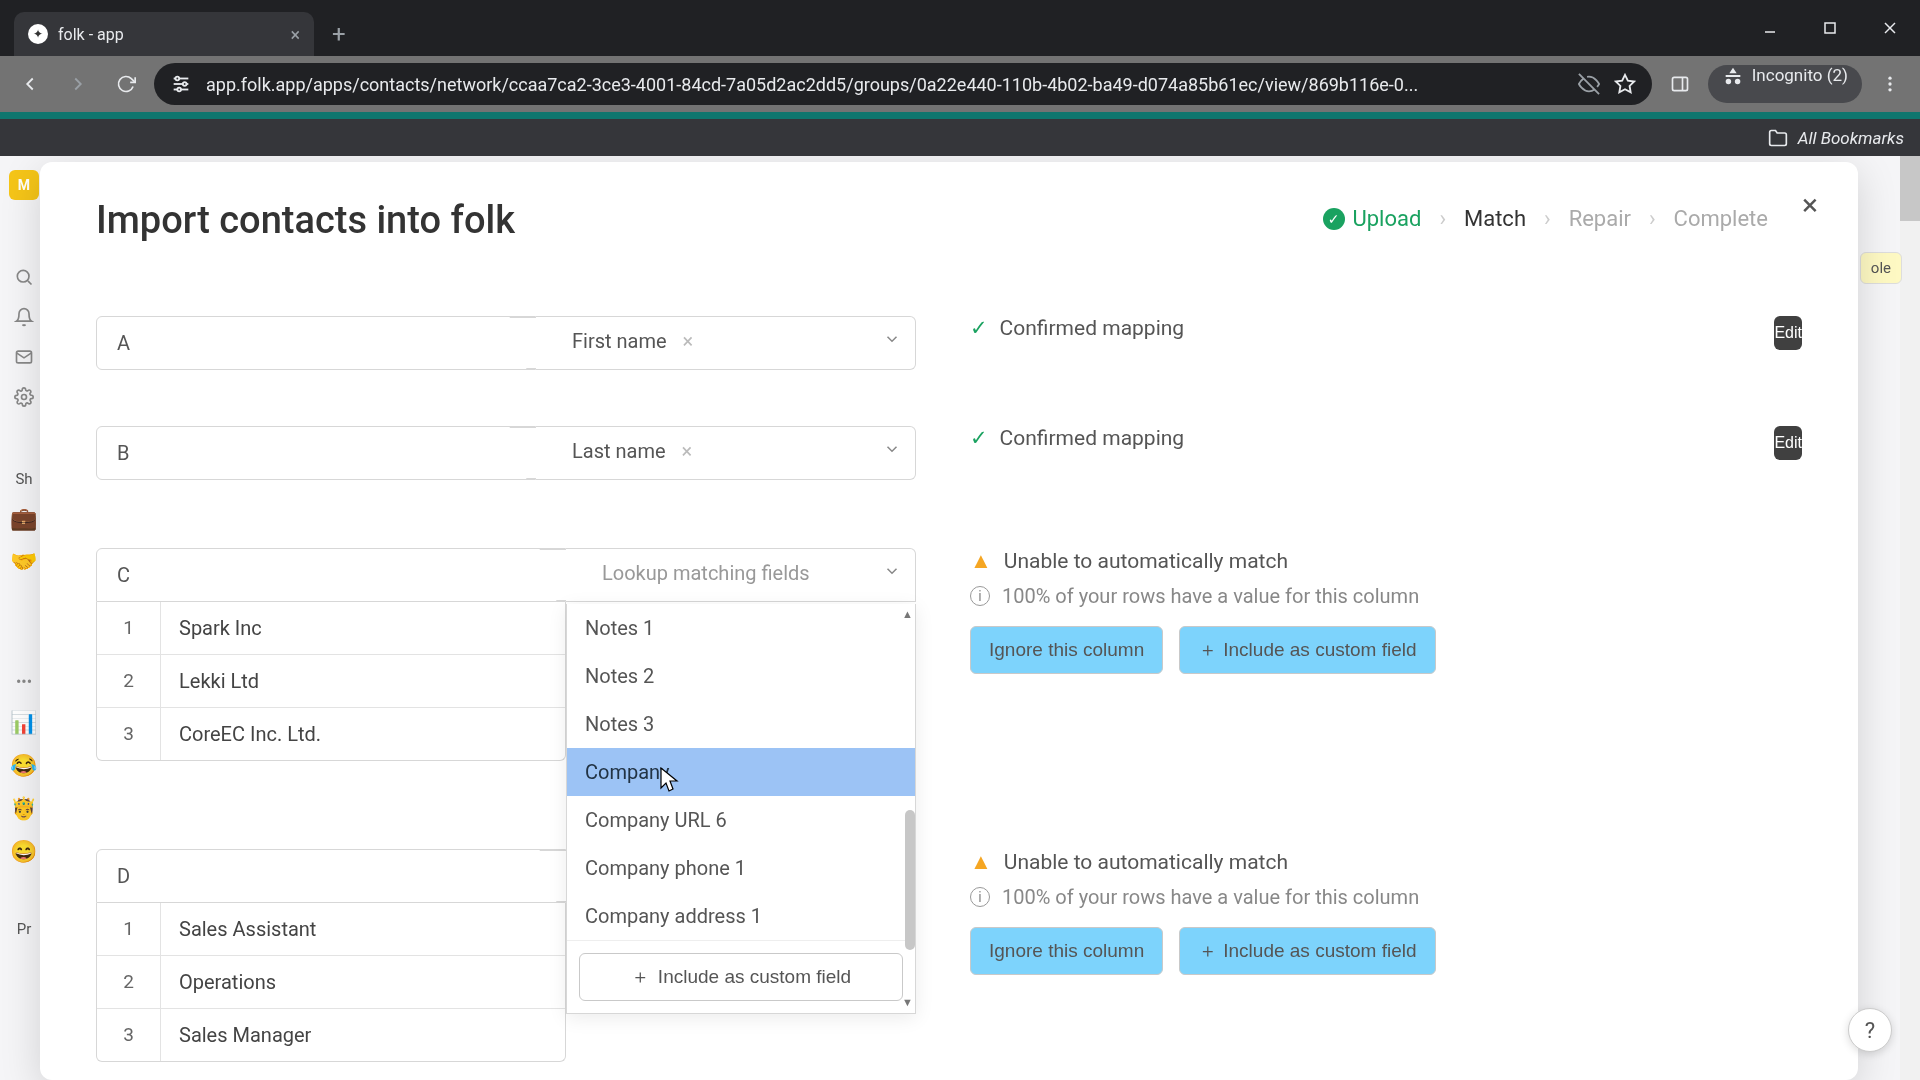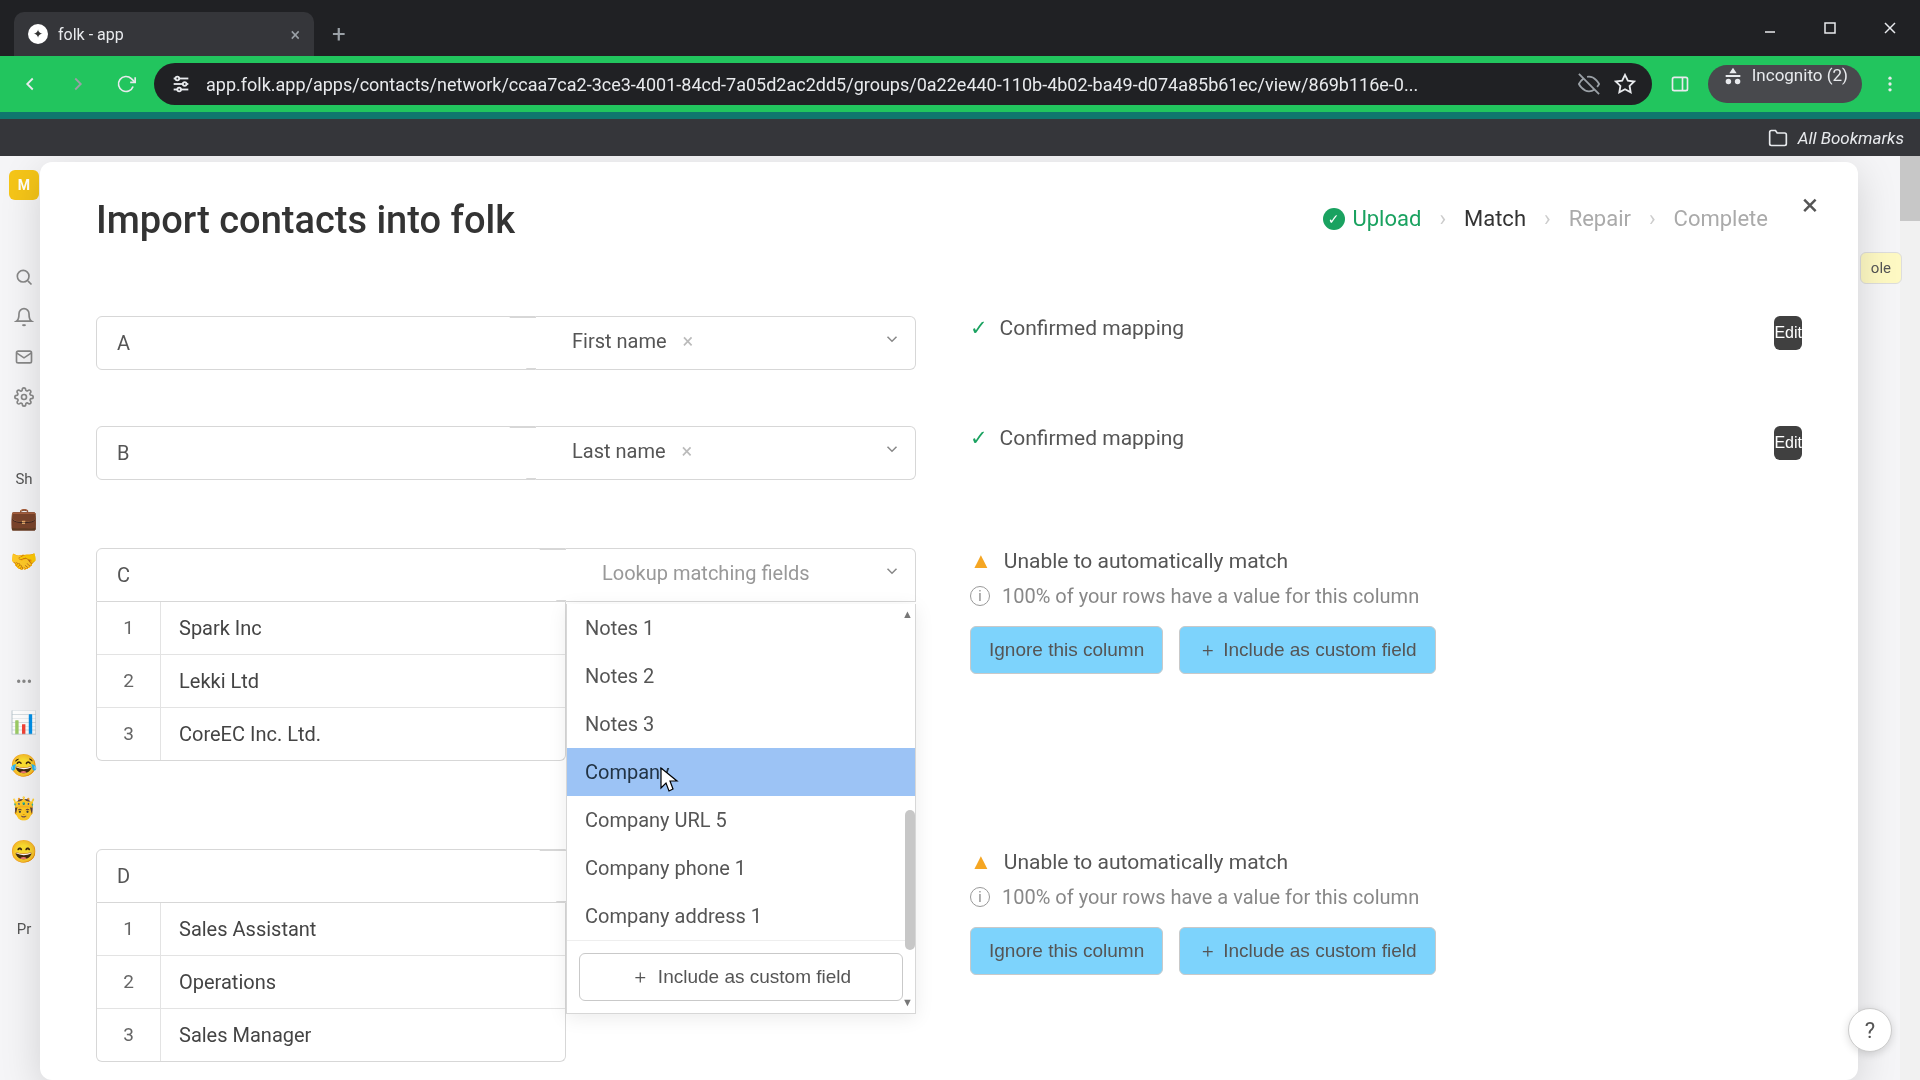--- a/index.html
+++ b/index.html
@@ -40,21 +40,21 @@
   }
   .tab-close { margin-left:auto; color:#9aa0a6; font-size:18px; cursor:pointer;}
   .new-tab { color:#9aa0a6; font-size:24px; padding:0 18px 8px; }
   .window-controls {
     position:absolute; right:0; top:0; height:56px;
     display:flex; align-items:center;
   }
   .wc { width:60px; height:56px; display:flex; align-items:center; justify-content:center; color:#e8eaed;}
   .wc svg{width:14px;height:14px;}
   .chrome-toolbar {
-    background:#22c55e;
+    background:#737373;
     height:56px;
     display:flex; align-items:center;
     padding:12px 10px;
     gap:8px;
   }
   .tb-btn{ width:40px;height:40px;display:flex;align-items:center;justify-content:center;color:#9aa0a6;border-radius:20px;}
   .tb-btn.enabled{color:#e8eaed;}
   .addr{
     flex:1; background:#202124; border-radius:22px; height:42px;
     display:flex;align-items:center; padding:0 16px; gap:14px;
@@ -436,21 +436,21 @@
                 </div>
               </div>
 
             <div class="dropdown" style="top:56px;">
               <div class="dd-arrow" style="top:4px;">▲</div>
               <div id="ddItems">
                   <div class="dd-item">Notes 1</div>
                   <div class="dd-item">Notes 2</div>
                   <div class="dd-item">Notes 3</div>
                   <div class="dd-item hover">Company</div>
-                  <div class="dd-item">Company URL 5</div>
+                  <div class="dd-item">Company URL 6</div>
                   <div class="dd-item">Company phone 1</div>
                   <div class="dd-item">Company address 1</div>
                 </div>
               <div class="dd-footer">
                 <button class="dd-btn">
                   <span>＋</span>
                   <span>Include as custom field</span>
                 </button>
               </div>
               <div class="dd-arrow" style="bottom:4px;">▼</div>

